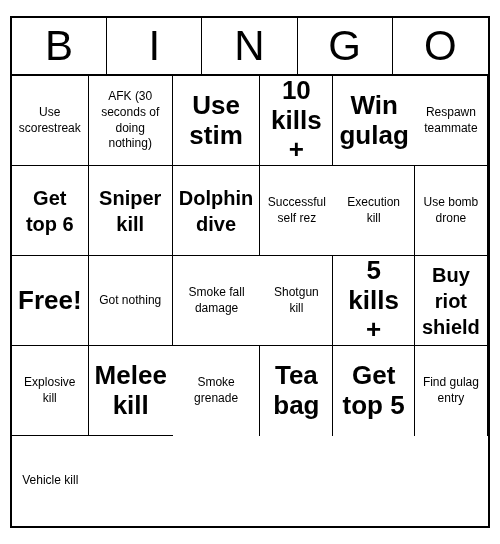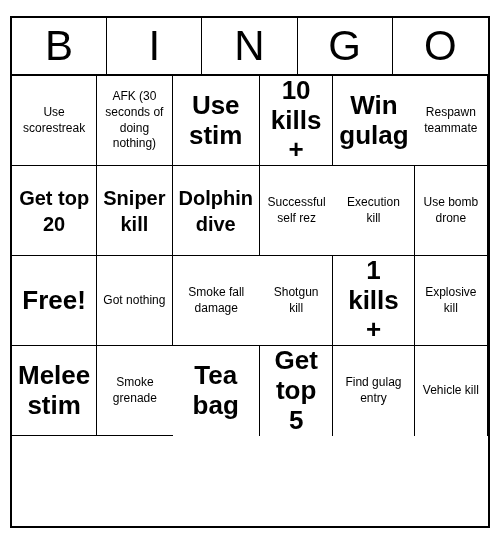--- a/index.html
+++ b/index.html
@@ -79,32 +79,33 @@
       <div class="bingo-header-cell">G</div>
       <div class="bingo-header-cell">O</div>
     </div>
   <div class="bingo-grid">
   <div class="bingo-cell">Use scorestreak</div>
       <div class="bingo-cell">AFK (30 seconds of doing nothing)</div>
       <div class="bingo-cell large-text">Use stim</div>
       <div class="bingo-cell large-text">10 kills +</div>
       <div class="bingo-cell large-text">Win gulag</div>
       <div class="bingo-cell">Respawn teammate</div>
-      <div class="bingo-cell medium-text">Get top 20</div>
+      <div class="bingo-cell medium-text">Get top 6</div>
       <div class="bingo-cell medium-text">Sniper kill</div>
       <div class="bingo-cell medium-text">Dolphin dive</div>
       <div class="bingo-cell">Successful self rez</div>
       <div class="bingo-cell">Execution kill</div>
       <div class="bingo-cell">Use bomb drone</div>
       <div class="bingo-cell free">Free!</div>
       <div class="bingo-cell">Got nothing</div>
       <div class="bingo-cell">Smoke fall damage</div>
       <div class="bingo-cell">Shotgun kill</div>
-      <div class="bingo-cell large-text">1 kills +</div>
+      <div class="bingo-cell large-text">5 kills +</div>
+      <div class="bingo-cell medium-text">Buy riot shield</div>
       <div class="bingo-cell">Explosive kill</div>
-      <div class="bingo-cell large-text">Melee stim</div>
+      <div class="bingo-cell large-text">Melee kill</div>
       <div class="bingo-cell">Smoke grenade</div>
       <div class="bingo-cell large-text">Tea bag</div>
       <div class="bingo-cell large-text">Get top 5</div>
       <div class="bingo-cell">Find gulag entry</div>
       <div class="bingo-cell">Vehicle kill</div>
     </div>
 </div>
 
 </body></html>

